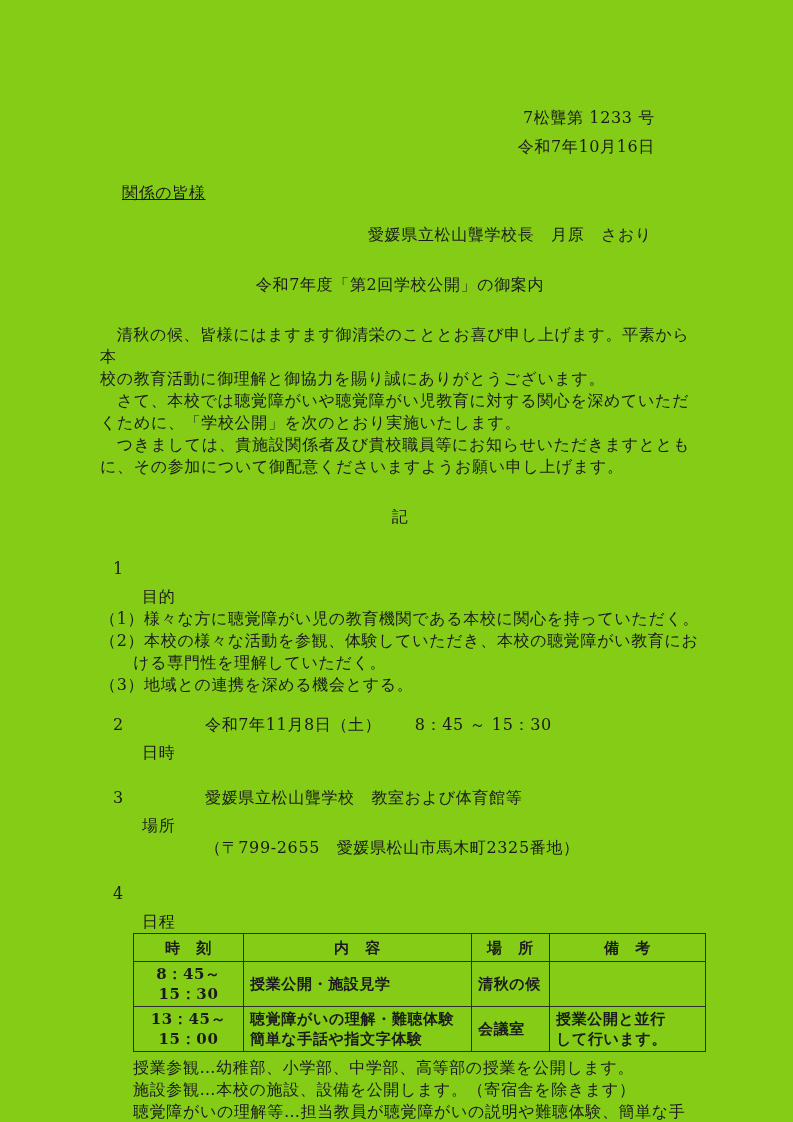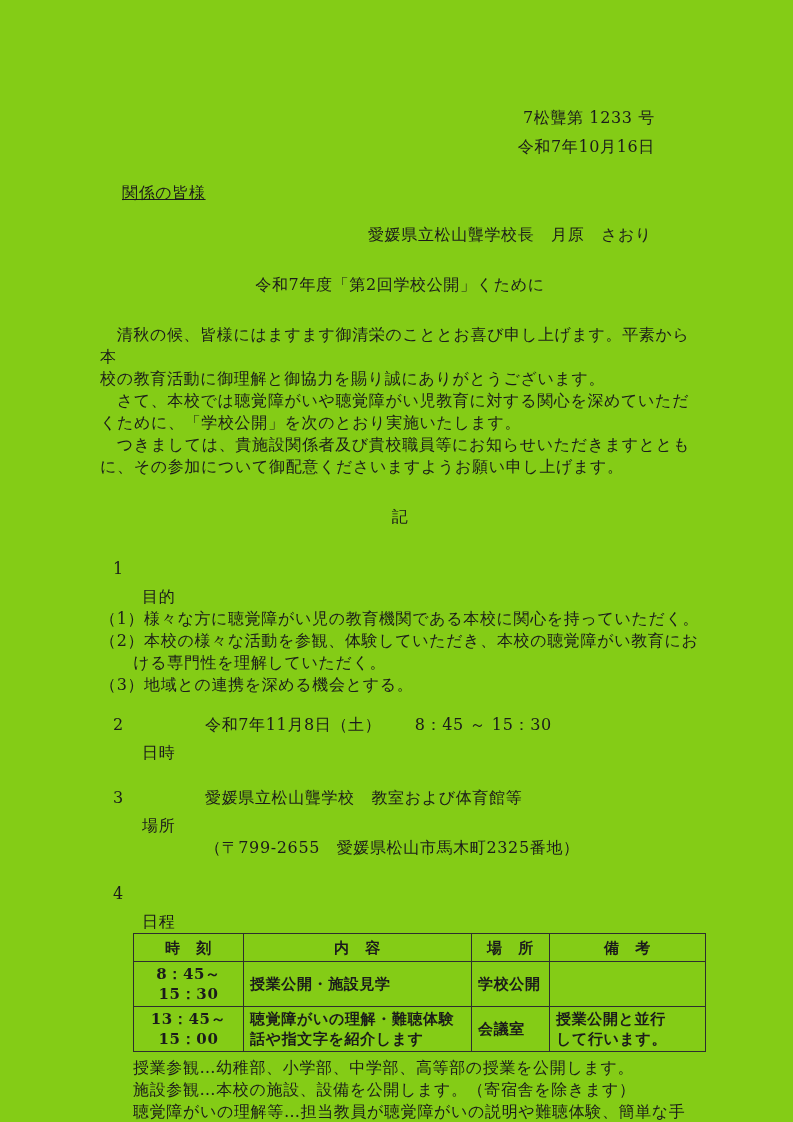--- a/index.html
+++ b/index.html
@@ -113,21 +113,21 @@
 
   <div class="doc-head">
     <div>7松聾第 1233 号</div>
     <div>令和7年10月16日</div>
   </div>
 
   <div class="recipient">関係の皆様</div>
 
   <div class="sender">愛媛県立松山聾学校長　月原　さおり</div>
 
-  <div class="doc-title">令和7年度「第2回学校公開」くために</div>
+  <div class="doc-title">令和7年度「第2回学校公開」の御案内</div>
 
   <div class="body-text">　清秋の候、皆様にはますます御清栄のこととお喜び申し上げます。平素から本
 校の教育活動に御理解と御協力を賜り誠にありがとうございます。
 　さて、本校では聴覚障がいや聴覚障がい児教育に対する関心を深めていただ
 くために、「学校公開」を次のとおり実施いたします。
 　つきましては、貴施設関係者及び貴校職員等にお知らせいただきますととも
 に、その参加について御配意くださいますようお願い申し上げます。</div>
 
   <div class="ki-marker">記</div>
 
@@ -172,27 +172,27 @@
         <th>時　刻</th>
         <th>内　容</th>
         <th>場　所</th>
         <th>備　考</th>
       </tr>
     </thead>
     <tbody>
       <tr class="row-first">
         <td class="cell-time">8：45～15：30</td>
         <td class="cell-content">授業公開・施設見学</td>
-        <td class="cell-place">学校公開</td>
+        <td class="cell-place">清秋の候</td>
         <td class="cell-note"></td>
       </tr>
       <tr>
         <td class="cell-time">13：45～15：00</td>
         <td class="cell-content">聴覚障がいの理解・難聴体験
-話や指文字を紹介します</td>
+簡単な手話や指文字体験</td>
         <td class="cell-place">会議室</td>
         <td class="cell-note">授業公開と並行
 して行います。</td>
       </tr>
     </tbody>
   </table>
 
   <div class="notes">
     <div class="note-line">授業参観…幼稚部、小学部、中学部、高等部の授業を公開します。</div>
     <div class="note-line">施設参観…本校の施設、設備を公開します。（寄宿舎を除きます）</div>

